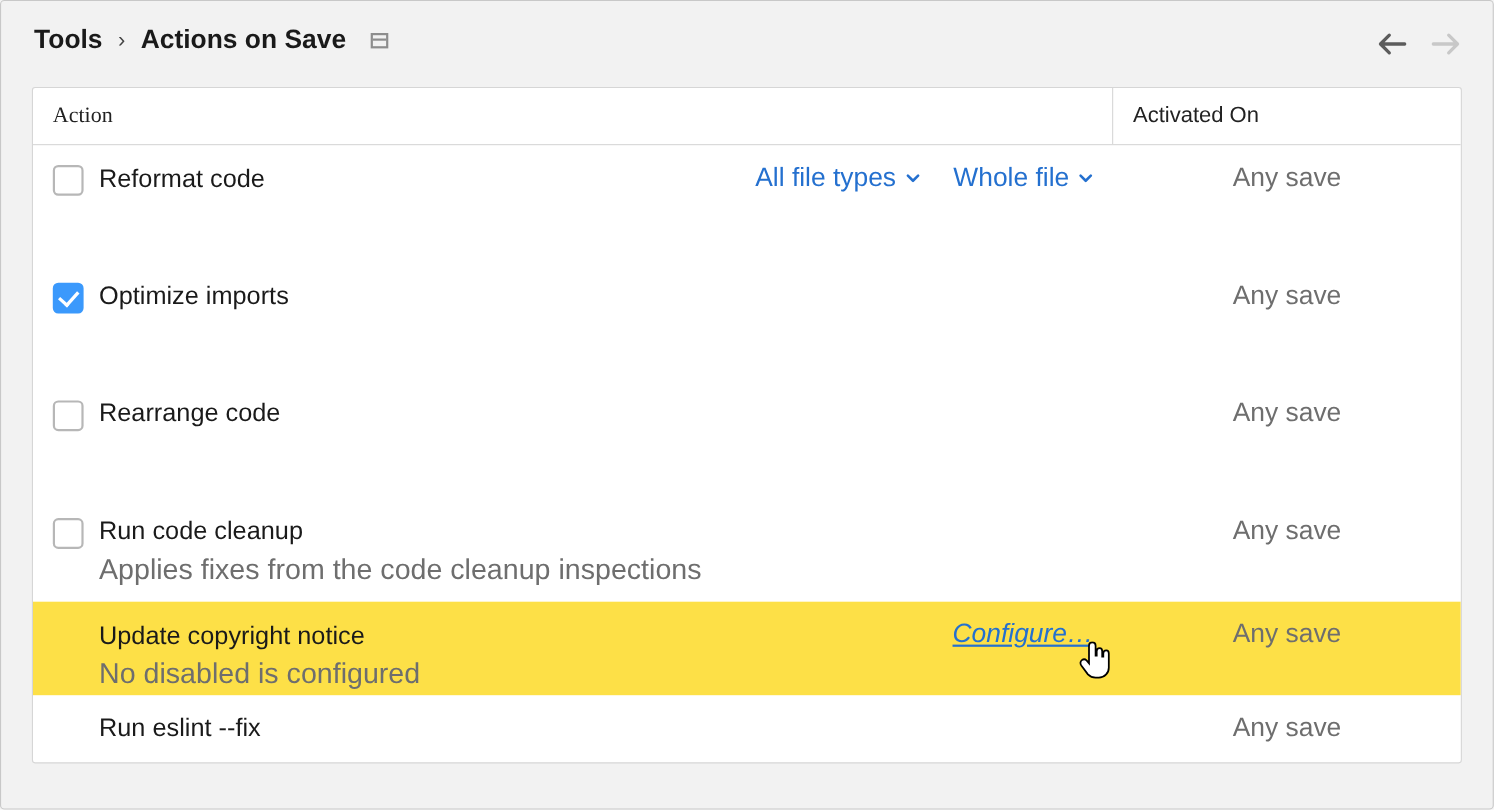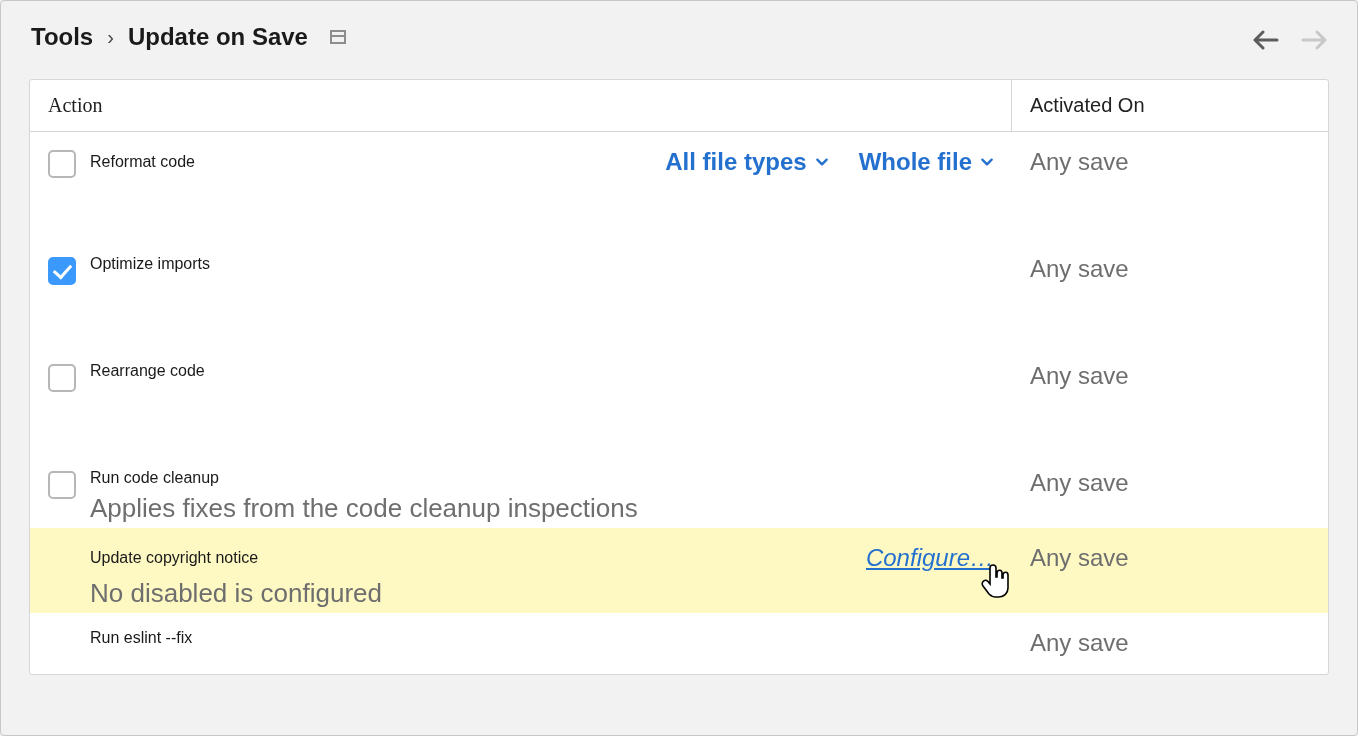--- a/index.html
+++ b/index.html
@@ -57,34 +57,35 @@
     font-size: 20px;
     color: #222;
   }
   .th-action { flex: 1; padding: 14px 18px; border-right: 1px solid #d6d6d6; font-family: Liberation Serif, serif; }
   .th-activated { width: 316px; padding: 14px 18px; }
   .row {
     display: flex;
     align-items: flex-start;
     border-bottom: 1px solid transparent;
   }
-  .row.highlight { background: #fef9c3; }
+  .row.highlight { background: #fde047; margin-top: 10px; }
   .cell-action {
     flex: 1;
     padding: 16px 18px 60px 18px;
     display: flex;
     align-items: flex-start;
     gap: 14px;
   }
   .row.tight .cell-action { padding-bottom: 3px; }
   .cell-activated {
     width: 316px;
     padding: 16px 18px;
     font-size: 24px;
     color: #6e6e6e;
+    text-align: center;
   }
   .checkbox {
     width: 28px; height: 28px;
     border: 2px solid #b7b7b7;
     border-radius: 5px;
     background: #fff;
     flex-shrink: 0;
     position: relative;
     margin-top: 2px;
   }
@@ -102,23 +103,23 @@
     transform: rotate(42deg);
   }
   .no-checkbox-spacer { width: 28px; flex-shrink: 0; }
   .action-body { flex: 1; display: flex; flex-direction: column; gap: 6px; min-width: 0; }
   .title-row {
     display: flex;
     align-items: center;
     justify-content: space-between;
     gap: 20px;
   }
-  .action-title { font-size: 16px; color: #1a1a1a; }
+  .action-title { font-size: 23px; color: #1a1a1a; }
   .action-desc  { font-size: 26px; color: #6e6e6e; }
-  .inline-options { display: flex; gap: 30px; align-items: flex-end; font-weight: bold; }
+  .inline-options { display: flex; gap: 30px; align-items: flex-end; }
   .link-drop {
     color: #2470cf;
     font-size: 24px;
     display: inline-flex;
     align-items: center;
     gap: 8px;
     cursor: pointer;
   }
   .link-drop .chev { width: 14px; height: 14px; }
   .configure-link {
@@ -138,21 +139,21 @@
     pointer-events: none;
   }
 </style>
 </head>
 <body>
 
 <div class="header">
   <div class="breadcrumb">
     <span>Tools</span>
     <span class="sep">›</span>
-    <span>Update on Save</span>
+    <span>Actions on Save</span>
     <span class="window-icon"></span>
   </div>
   <div class="nav-arrows">
     <span class="nav-arrow">
       <svg width="28" height="22" viewBox="0 0 28 22">
           <path d="M12 3 L4 11 L12 19 M4 11 H26" fill="none" stroke="#5c5c5c" stroke-width="3" stroke-linecap="round" stroke-linejoin="round"></path>
         </svg>
     </span>
     <span class="nav-arrow">
       <svg width="28" height="22" viewBox="0 0 28 22">

